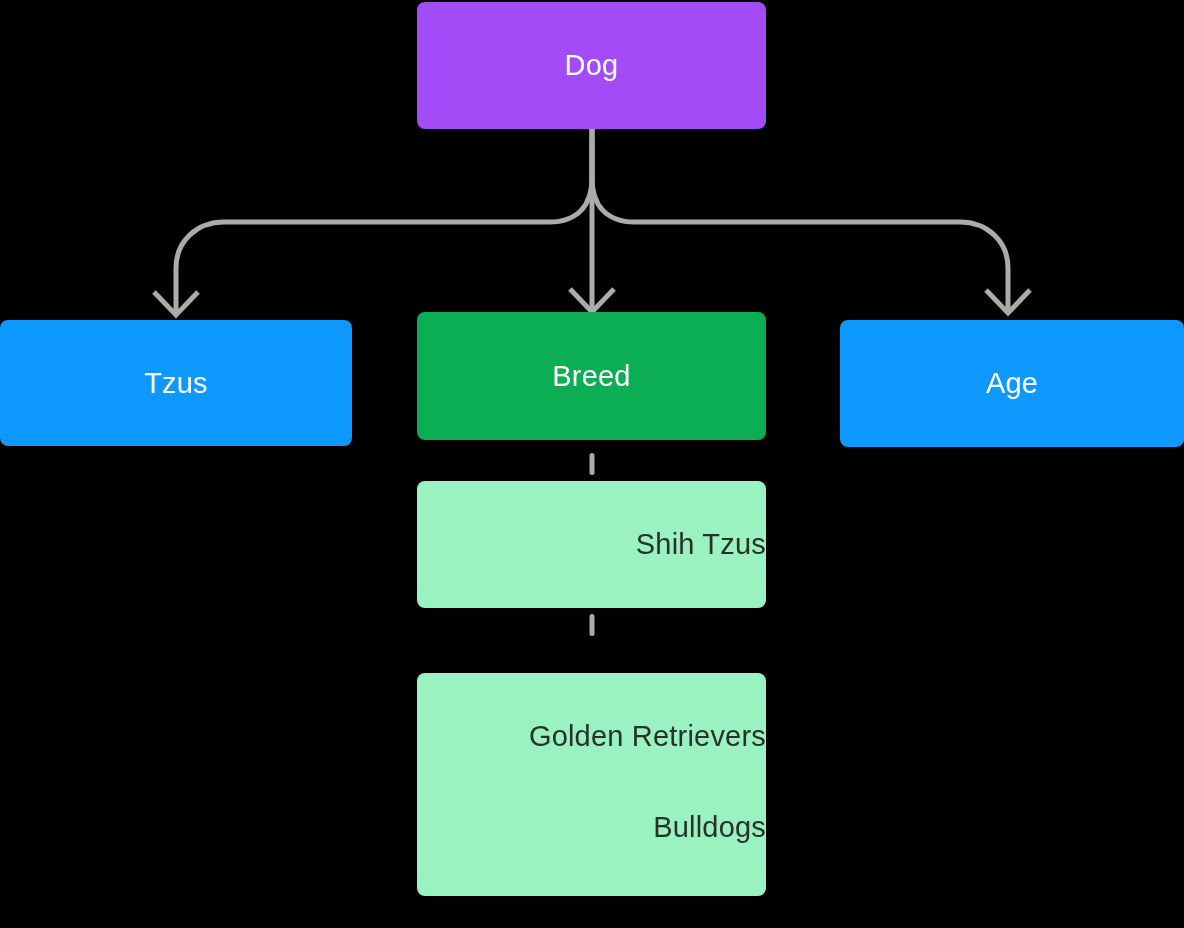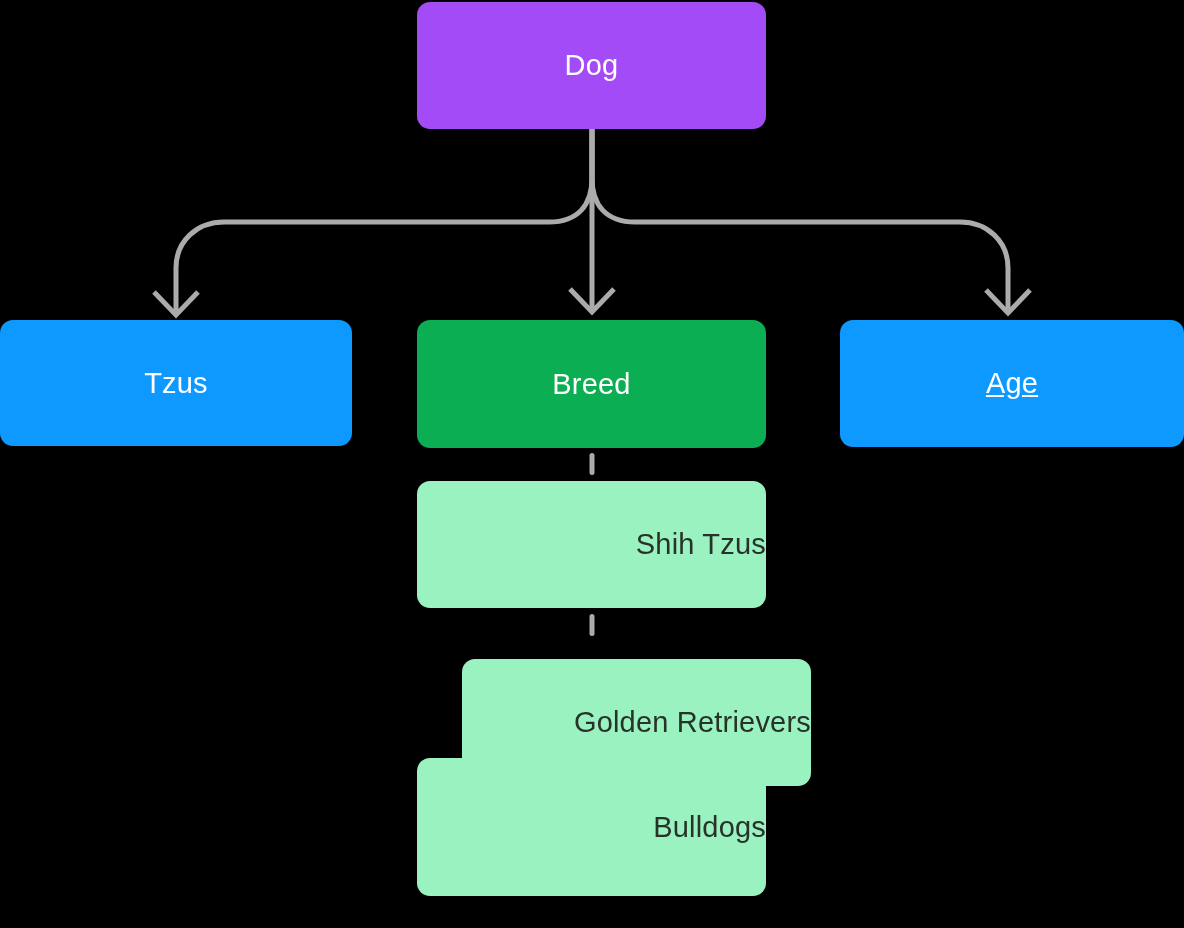--- a/index.html
+++ b/index.html
@@ -22,57 +22,56 @@
     position: absolute;
     left: 0;
     top: 0;
     z-index: 0;
   }
   .node {
     position: absolute;
     display: flex;
     align-items: center;
     justify-content: center;
-    border-radius: 13px;
+    border-radius: 8px;
     font-size: 29px;
     font-weight: 400;
     letter-spacing: 0.2px;
     z-index: 1;
     box-sizing: border-box;
   }
   .node-root {
     left: 417px; top: 2px; width: 349px; height: 127px;
     background: var(--c-root, #A24BF7);
     color: var(--t-light, #FFFFFF);
   }
   .node-name {
     left: 0px; top: 320px; width: 352px; height: 126px;
     background: var(--c-attr, #0D99FF);
     color: var(--t-light, #FFFFFF);
   }
   .node-breed {
-    left: 417px; top: 320px; width: 349px; height: 128px;
+    left: 417px; top: 312px; width: 349px; height: 128px;
     background: var(--c-breed, #0BAE52);
     color: var(--t-light, #FFFFFF);
     text-align: center;
   }
   .node-age {
     left: 840px; top: 320px; width: 344px; height: 127px;
     background: var(--c-attr, #0D99FF);
     color: var(--t-light, #FFFFFF);
-    text-decoration: underline;
   }
   .node-breed-item {
     left: 417px; width: 349px; height: 127px;
     background: var(--c-item, #9AF2C1);
     color: var(--t-dark, #273229);
     justify-content: flex-end;
   }
   .node-breed-item-0 { top: 481px; }
-  .node-breed-item-1 { top: 659px; margin-left: 45px; }
+  .node-breed-item-1 { top: 673px; }
   .node-breed-item-2 { top: 758px; height: 138px; }
   .label {
     pointer-events: none;
   }
 </style>
 </head>
 <body>
 
 <div class="canvas">
 

